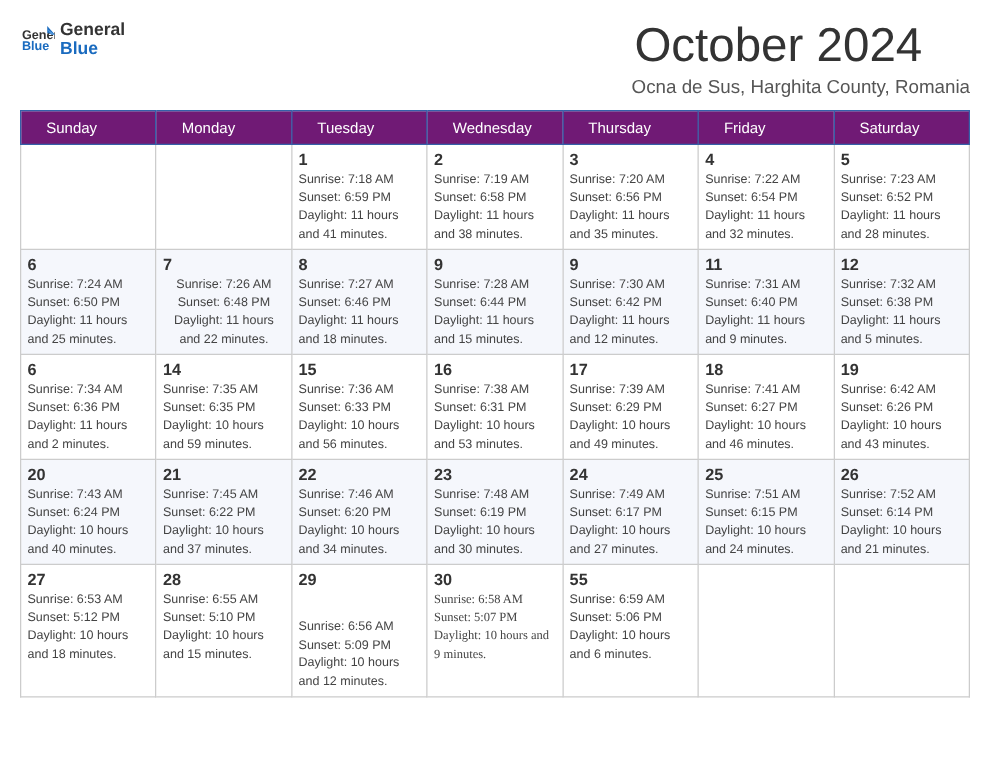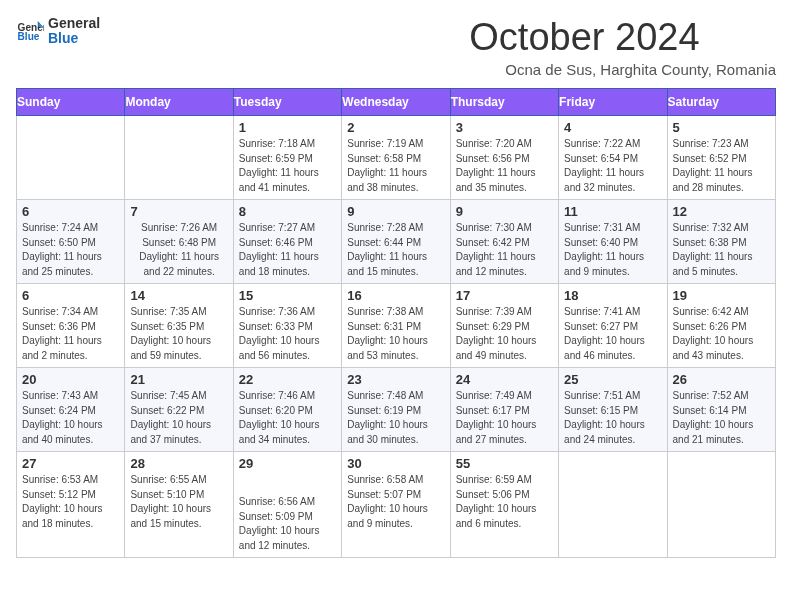--- a/index.html
+++ b/index.html
@@ -18,35 +18,35 @@
     }
     .logo {
       display: flex;
       align-items: center;
       gap: 4px;
     }
     .logo-icon {
       width: 28px;
       height: 28px;
     }
-    .title-block { text-align: left; }
+    .title-block { text-align: center; }
     .month-title { font-size: 38px; font-weight: 300; color: #333; }
     .location-title { font-size: 15px; color: #555; margin-top: 2px; margin-left: 36px; }
     .calendar {
       width: 100%;
       border-collapse: collapse;
       font-size: 11px;
     }
     .calendar th {
-      background-color: #8b5cf6;
+      background-color: #701a75;
       color: #fff;
-      padding: 6px 0;
+      padding: 6px 20px;
       text-align: left;
       font-size: 12px;
-      font-weight: bold;
+      font-weight: normal;
       border: 1px solid #3560a8;
     }
     .calendar td {
       border: 1px solid #ccc;
       vertical-align: top;
       padding: 4px 5px;
       width: 108px;
       min-height: 80px;
       background: #fff;
     }
@@ -281,21 +281,21 @@
 Daylight: 10 hours and 15 minutes.</div>
         </td>
         <td>
           <span class="day-number">29</span>
           <div class="day-detail" style="white-space: pre-line; margin-top: 24px;">Sunrise: 6:56 AM
 Sunset: 5:09 PM
 Daylight: 10 hours and 12 minutes.</div>
         </td>
         <td>
           <span class="day-number">30</span>
-          <div class="day-detail" style="white-space: pre-line;">Sunrise: 6:58 AM
+          <div class="day-detail" style="white-space: pre-line; font-family: Liberation Serif, serif;">Sunrise: 6:58 AM
 Sunset: 5:07 PM
 Daylight: 10 hours and 9 minutes.</div>
         </td>
         <td>
           <span class="day-number">55</span>
           <div class="day-detail" style="white-space: pre-line;">Sunrise: 6:59 AM
 Sunset: 5:06 PM
 Daylight: 10 hours and 6 minutes.</div>
         </td>
         <td class="empty"></td>

